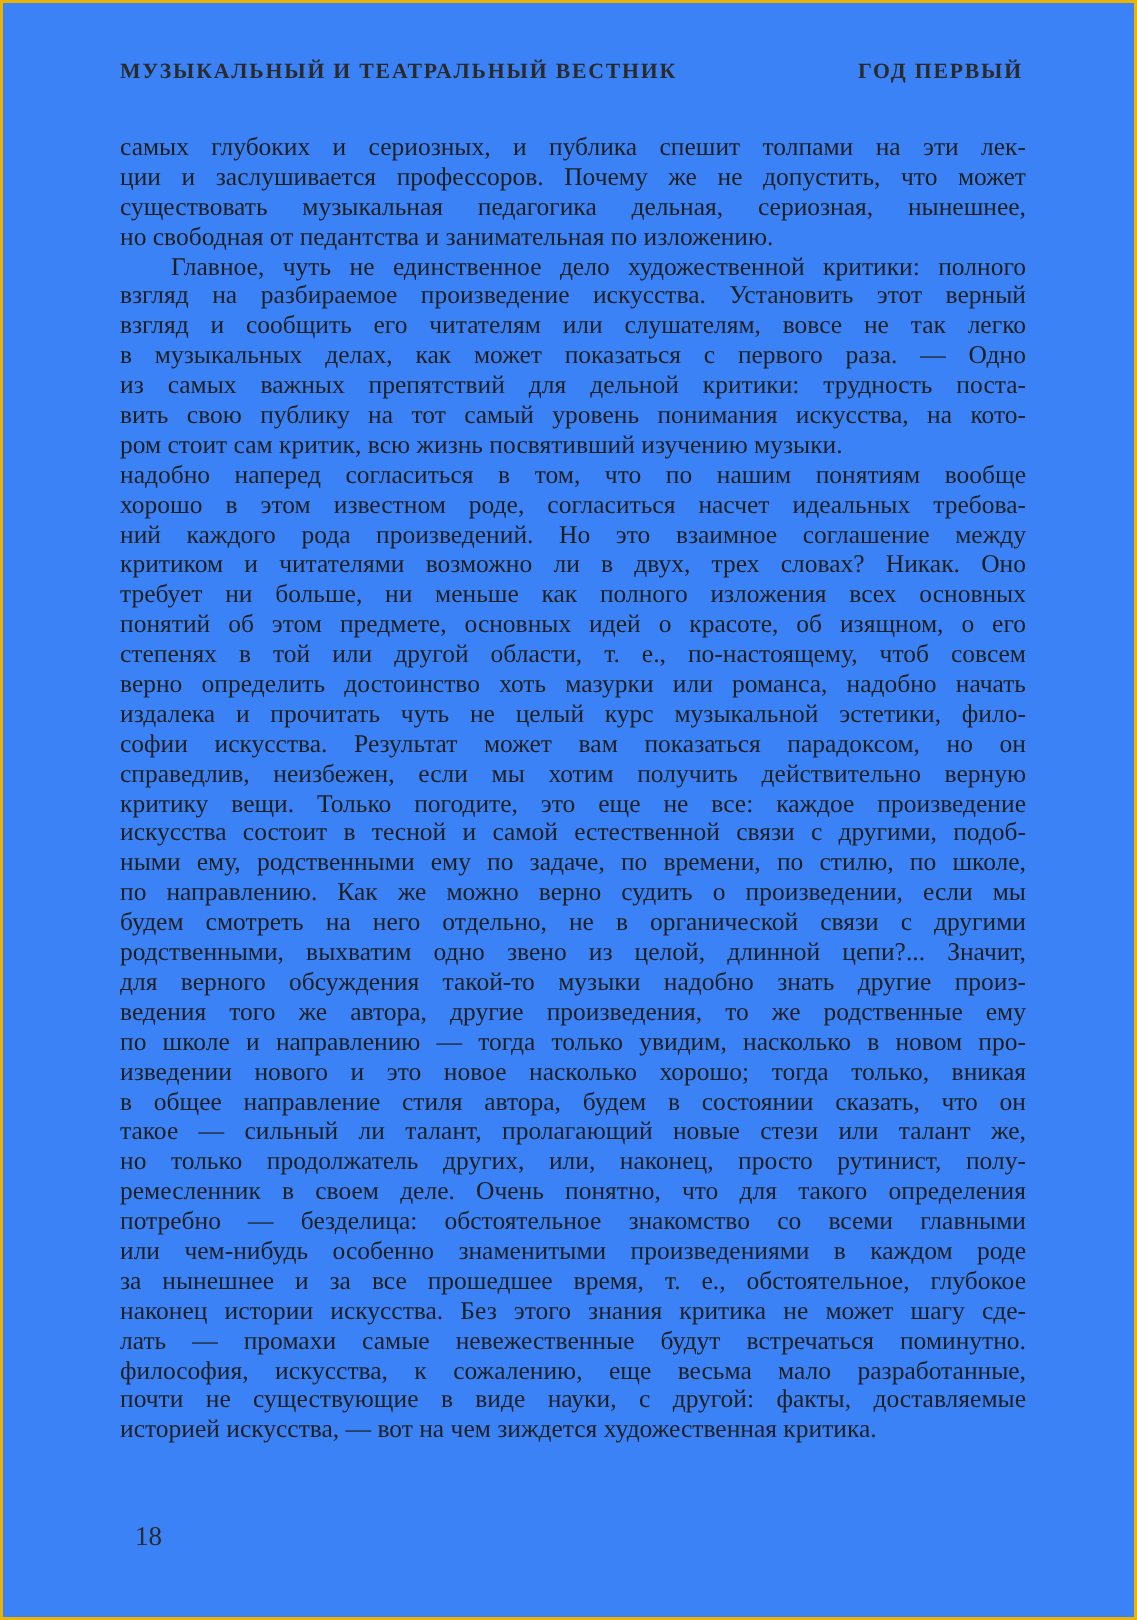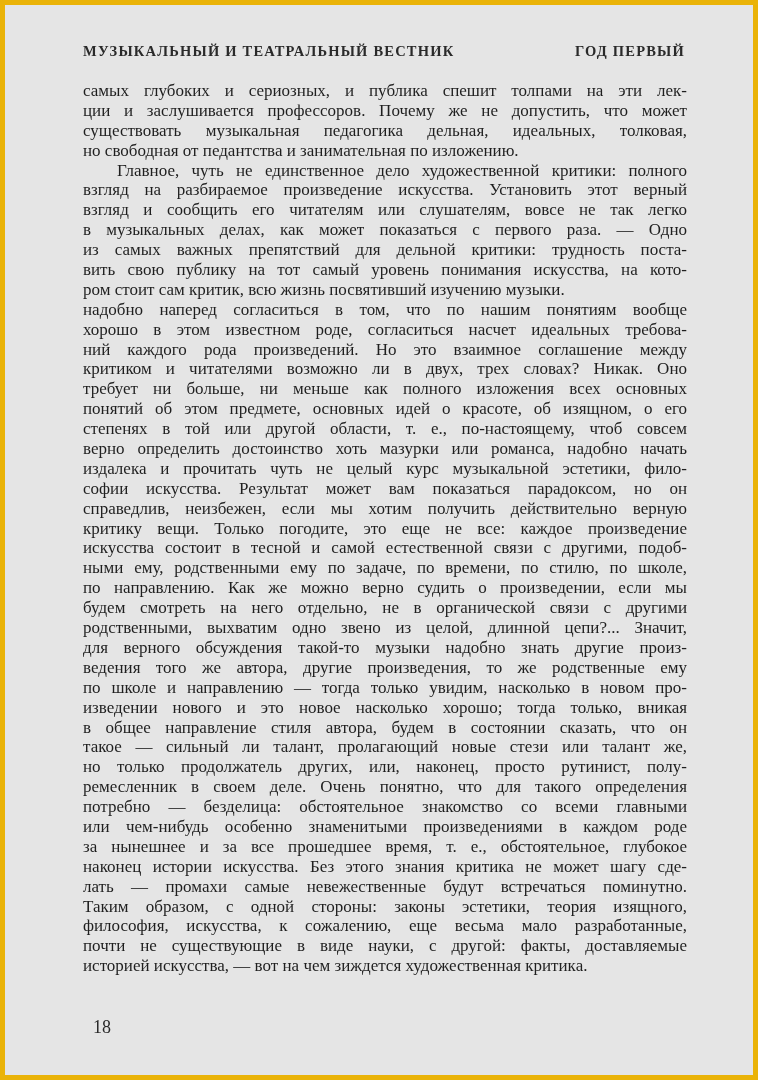--- a/index.html
+++ b/index.html
@@ -4,44 +4,44 @@
 <style>
   html, body {
     margin: 0;
     padding: 0;
     background: #ffffff;
   }
   .page {
     position: relative;
     width: 758px;
     height: 1080px;
-    background: #e5e5e5;
+    background: #3b82f6;
     box-sizing: border-box;
-    border: 5px solid #eab308;
+    border: 2px solid #eab308;
     overflow: hidden;
     font-family: "Liberation Serif", "DejaVu Serif", serif;
     color: #1f1f1f;
   }
   .running-header {
     position: absolute;
     top: 38px;
     left: 78px;
     width: 602px;
     display: flex;
     justify-content: space-between;
     align-items: baseline;
     font-size: 14.5px;
     font-weight: bold;
     letter-spacing: 1.2px;
     color: #2a2a2a;
     white-space: nowrap;
   }
   .body-text {
     position: absolute;
-    top: 76px;
+    top: 86px;
     left: 78px;
     width: 604px;
     font-size: 17px;
     line-height: 19.89px;
   }
   .line {
     text-align: justify;
     text-align-last: justify;
     -moz-text-align-last: justify;
   }
@@ -67,21 +67,21 @@
 
 <div class="page">
   <div class="running-header">
     <span>МУЗЫКАЛЬНЫЙ И ТЕАТРАЛЬНЫЙ ВЕСТНИК</span>
     <span>ГОД ПЕРВЫЙ</span>
   </div>
 
   <div class="body-text">
       <div class="line"><span>самых глубоких и сериозных, и публика спешит толпами на эти лек-</span></div>
       <div class="line"><span>ции и заслушивается профессоров. Почему же не допустить, что </span><span class="it">может</span></div>
-      <div class="line"><span>существовать </span><span class="it">музыкальная педагогика</span><span> дельная, идеальных, толковая,</span></div>
+      <div class="line"><span>существовать </span><span class="it">музыкальная педагогика</span><span> дельная, сериозная, нынешнее,</span></div>
       <div class="line para-end"><span>но свободная от педантства и занимательная по изложению.</span></div>
       <div class="line indent"><span>Главное, чуть не единственное дело художественной критики: </span><span class="it">полного</span></div>
       <div class="line"><span>взгляд на разбираемое произведение искусства. Установить этот верный</span></div>
       <div class="line"><span>взгляд и сообщить его читателям или слушателям, вовсе не так легко</span></div>
       <div class="line"><span>в музыкальных делах, как может показаться с первого раза. — Одно</span></div>
       <div class="line"><span>из самых важных препятствий для дельной критики: трудность поста-</span></div>
       <div class="line"><span>вить свою публику на тот самый уровень понимания искусства, на кото-</span></div>
       <div class="line para-end"><span>ром стоит сам критик, всю жизнь посвятивший изучению музыки.</span></div>
       <div class="line"><span>надобно наперед согласиться в том, что по нашим понятиям </span><span class="it">вообще</span></div>
       <div class="line"><span class="it">хорошо</span><span> в этом известном роде, согласиться насчет </span><span class="it">идеальных требова-</span></div>
@@ -106,20 +106,19 @@
       <div class="line"><span>изведении нового и это новое насколько хорошо; тогда только, вникая</span></div>
       <div class="line"><span>в общее направление стиля автора, будем в состоянии сказать, что он</span></div>
       <div class="line"><span>такое — сильный ли талант, пролагающий новые стези или талант же,</span></div>
       <div class="line"><span>но только продолжатель других, или, наконец, просто рутинист, полу-</span></div>
       <div class="line"><span>ремесленник в своем деле. Очень понятно, что для такого определения</span></div>
       <div class="line"><span>потребно — безделица: обстоятельное знакомство со </span><span class="it">всеми</span><span> главными</span></div>
       <div class="line"><span>или чем-нибудь особенно знаменитыми произведениями в каждом роде</span></div>
       <div class="line"><span>за нынешнее и за </span><span class="it">все прошедшее</span><span> время, т. е., обстоятельное, глубокое</span></div>
       <div class="line"><span>наконец </span><span class="it">истории искусства</span><span>. Без этого знания критика не может шагу сде-</span></div>
       <div class="line"><span>лать — промахи самые невежественные будут встречаться поминутно.</span></div>
-      <div class="line"><span>Таким образом, с одной стороны: </span><span class="it">законы</span><span> эстетики, теория изящного,</span></div>
       <div class="line"><span>философия, искусства, к сожалению, еще весьма мало разработанные,</span></div>
       <div class="line"><span>почти не существующие в виде науки, с другой: </span><span class="it">факты</span><span>, доставляемые</span></div>
       <div class="line para-end"><span>историей искусства, — вот на чем зиждется художественная критика.</span></div>
     </div>
 
   <div class="page-number">18</div>
 </div>
 
 </body></html>

